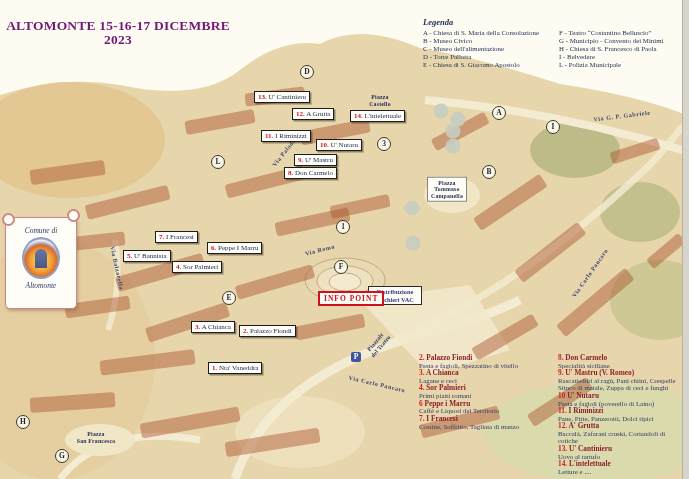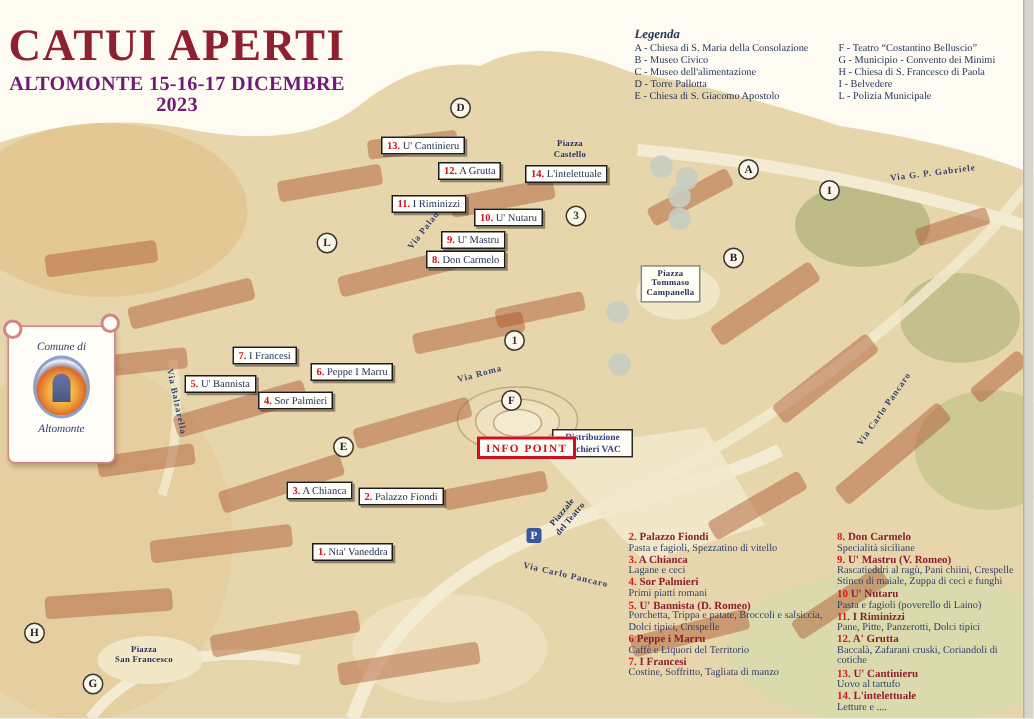--- a/index.html
+++ b/index.html
@@ -125,21 +125,20 @@
       <rect x="550" y="295" width="90" height="15" rx="3" transform="rotate(-40 595 302)"></rect>
       <rect x="470" y="330" width="70" height="14" rx="3" transform="rotate(-30 505 337)"></rect>
       <rect x="420" y="415" width="80" height="14" rx="3" transform="rotate(-14 460 422)"></rect>
       <rect x="525" y="395" width="70" height="14" rx="3" transform="rotate(-33 560 402)"></rect>
       <rect x="610" y="145" width="50" height="12" rx="3" transform="rotate(-18 635 151)"></rect>
       <rect x="645" y="245" width="42" height="12" rx="3" transform="rotate(-40 666 251)"></rect>
     </g>
   </svg>
 
   <header class="header">
-    <h1 class="title">CATUI APERTI</h1>
     <h2 class="subtitle">ALTOMONTE 15-16-17 DICEMBRE 2023</h2>
   </header>
 
   <section class="legend">
     <div class="legend-title">Legenda</div>
     <div class="legend-cols">
       <ul class="col1">
 
       <li>A - Chiesa di S. Maria della Consolazione</li>
           <li>B - Museo Civico</li>
@@ -250,24 +249,20 @@
       </div>
       <div class="food-item">
         <div class="food-title"><span class="fnum">3.</span> <span>A Chianca</span></div>
         <div class="food-desc">Lagane e ceci</div>
       </div>
       <div class="food-item">
         <div class="food-title"><span class="fnum">4.</span> <span>Sor Palmieri</span></div>
         <div class="food-desc">Primi piatti romani</div>
       </div>
       <div class="food-item">
-        <div class="food-title"><span class="fnum">5.</span> <span>U' Bannista (D. Romeo)</span></div>
-        <div class="food-desc">Porchetta, Trippa e patate, Broccoli e salsiccia, Dolci tipici, Crespelle</div>
-      </div>
-      <div class="food-item">
         <div class="food-title"><span class="fnum">6</span> <span>Peppe i Marru</span></div>
         <div class="food-desc">Caffè e Liquori del Territorio</div>
       </div>
       <div class="food-item">
         <div class="food-title"><span class="fnum">7.</span> <span>I Francesi</span></div>
         <div class="food-desc">Costine, Soffritto, Tagliata di manzo</div>
       </div>
     </div>
 
   <div class="food-col right">

